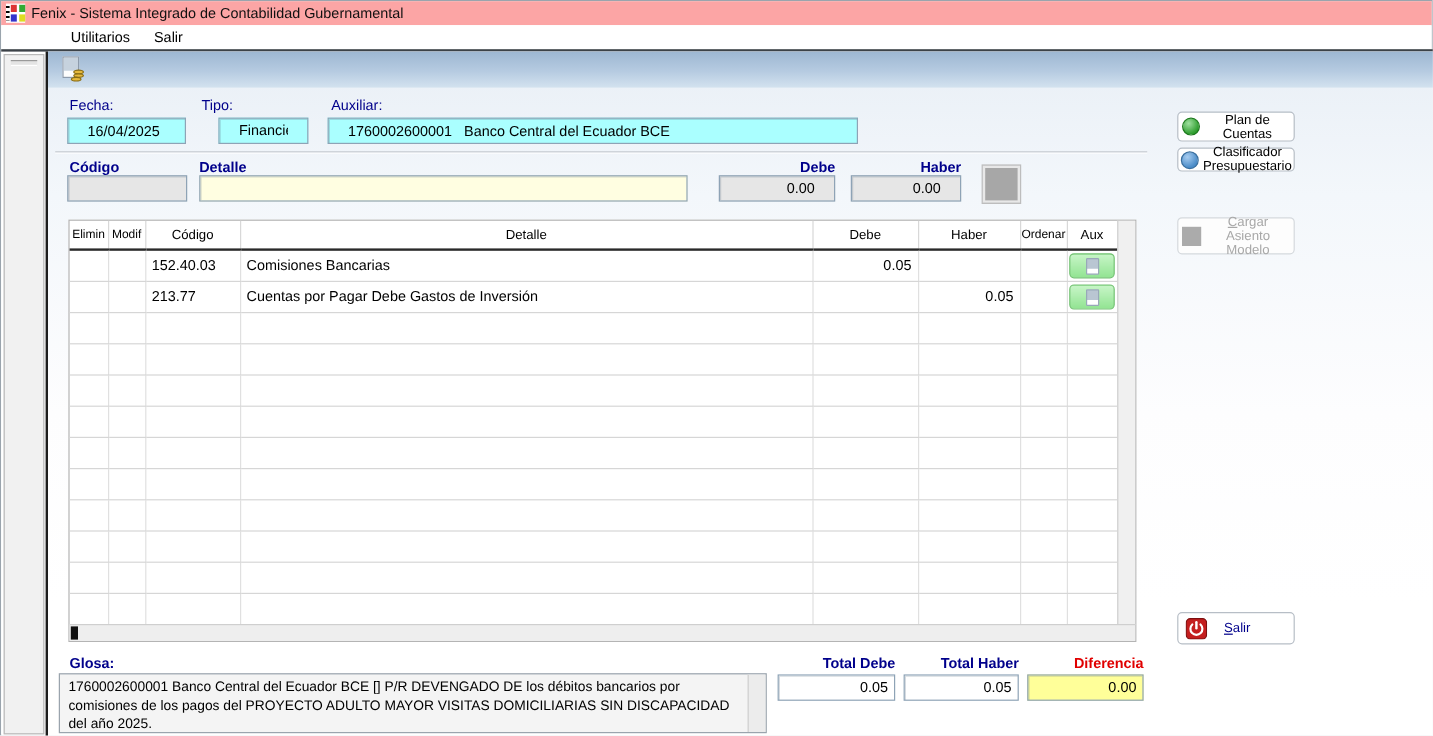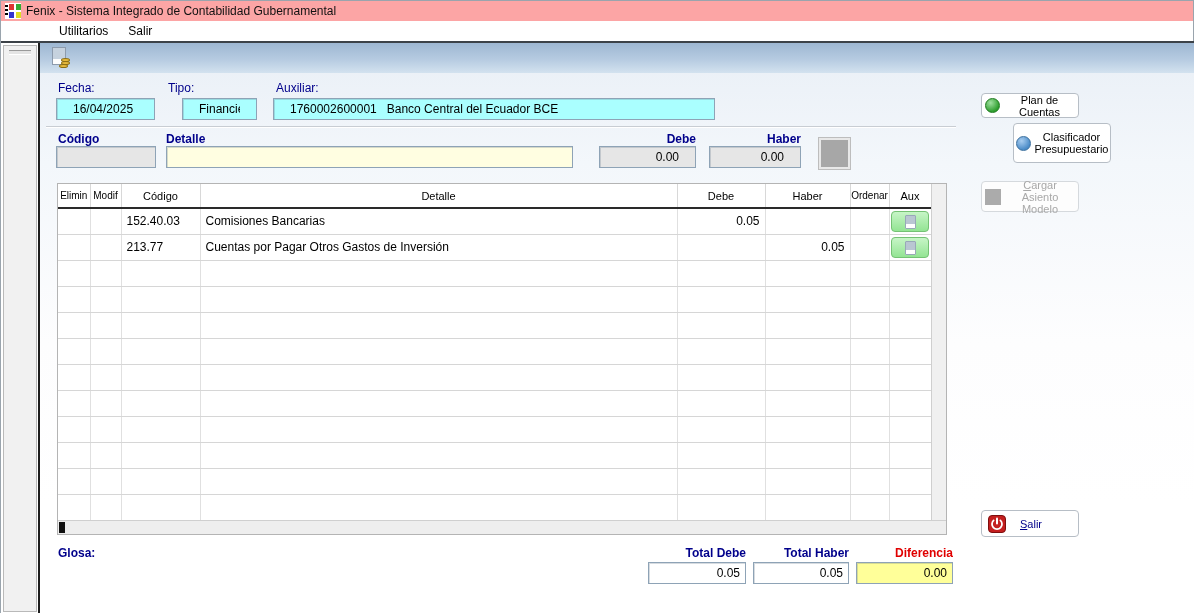--- a/index.html
+++ b/index.html
@@ -185,21 +185,21 @@
               <td>Comisiones Bancarias</td>
               <td class="num">0.05</td>
               <td class="num"></td>
               <td></td>
               <td class="ctr"><span class="aux-btn"><span class="doc-icon"></span></span></td>
             </tr>
             <tr>
               <td></td>
               <td></td>
               <td>213.77</td>
-              <td>Cuentas por Pagar Otros Gastos de Inversión</td>
+              <td>Cuentas por Pagar Debe Gastos de Inversión</td>
               <td class="num"></td>
               <td class="num">0.05</td>
               <td></td>
               <td class="ctr"><span class="aux-btn"><span class="doc-icon"></span></span></td>
             </tr>
           <tr>
                 <td></td>
                 <td></td>
                 <td></td>
                 <td></td>
@@ -303,38 +303,42 @@
         <div class="vscroll"></div>
         <div class="hscroll">
             <span class="thumb"></span>
           </div>
       </div>
 
       <div class="side-btn" style="top:50px; height:25px;text-align:center;">
         <span class="ball green"></span>
         <span>Plan de Cuentas</span>
       </div>
-      <div class="side-btn" style="top:80px; height:40px;margin-left:32px;">
+      <div class="side-btn" style="top:80px; height:20px;">
         <span class="ball blue"></span>
         <span><span>Clasificador</span><br><span>Presupuestario</span></span>
       </div>
       <div class="side-btn disabled" style="top:138px; height:31px;">
         <span class="gray-sq"></span>
         <span><span class="underline-first">C</span><span>argar Asiento</span><br><span>Modelo</span></span>
       </div>
       <div class="side-btn" style="top:467px; height:27px; justify-content:flex-start; padding-left:6px; gap:14px;">
         <svg class="power-icon" viewBox="0 0 18 18">
           <rect x="0.5" y="0.5" width="17" height="17" rx="3.5" fill="#c41f1f" stroke="#7d0f0f"></rect>
           <path d="M9 3.5 v5" stroke="#fff" stroke-width="2" stroke-linecap="round"></path>
           <path d="M5.6 5.4 a5 5 0 1 0 6.8 0" fill="none" stroke="#fff" stroke-width="1.8" stroke-linecap="round"></path>
         </svg>
         <span class="salir-text"><span class="underline-first">S</span><span>alir</span></span>
       </div>
 
       <span class="lbl b" style="left:18px; top:503px;">Glosa:</span>
+      <div class="glosa-box">
+        <span>1760002600001 Banco Central del Ecuador BCE  [] P/R DEVENGADO DE los débitos bancarios por comisiones de los pagos del PROYECTO ADULTO MAYOR VISITAS DOMICILIARIAS SIN DISCAPACIDAD del año 2025.</span>
+        <span class="glosa-scroll"></span>
+      </div>
 
       <span class="tot-lbl" style="left:608px; width:98px;">Total Debe</span>
       <span class="tot-lbl" style="left:713px; width:96px;">Total Haber</span>
       <span class="tot-lbl red" style="left:816px; width:97px;">Diferencia</span>
 
       <input class="tot-fld" style="left: 608px; width: 98px;" value="0.05">
       <input class="tot-fld" style="left: 713px; width: 96px;" value="0.05">
       <input class="tot-fld yellow" style="left: 816px; width: 97px;" value="0.00">
 
     </div>

